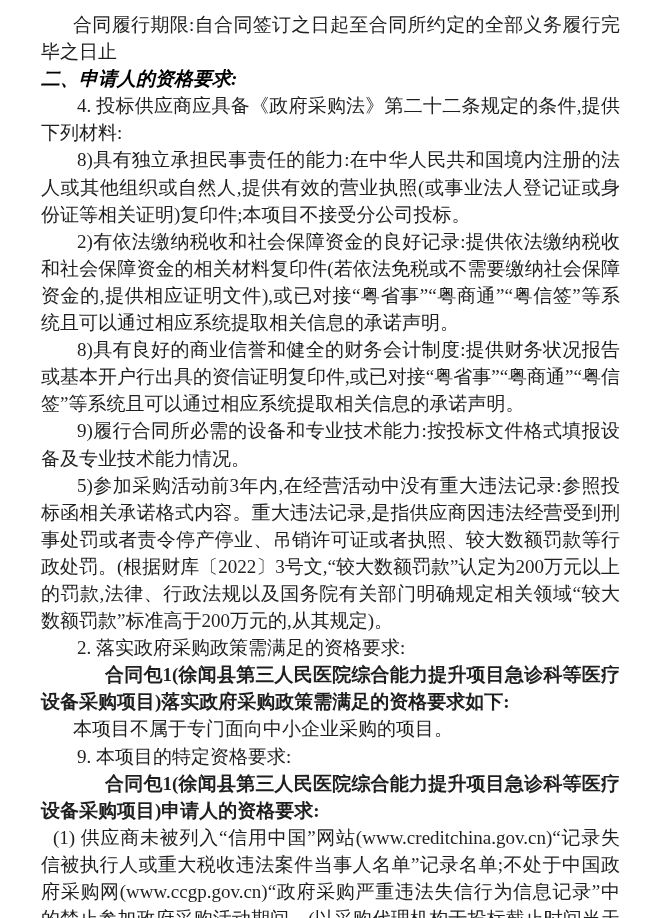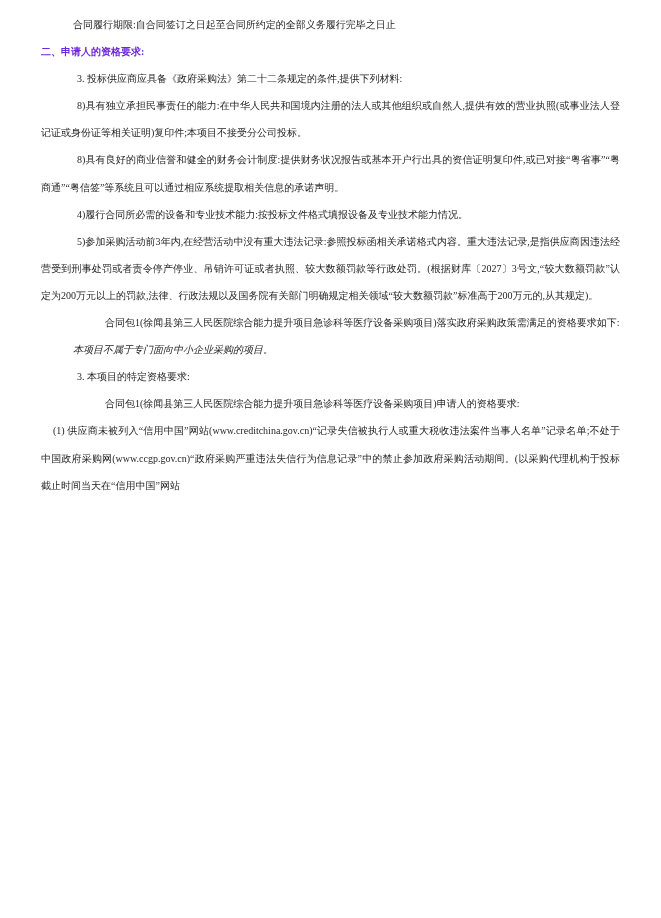--- a/index.html
+++ b/index.html
@@ -13,63 +13,66 @@
   .page {
     box-sizing: border-box;
     width: 661px;
     height: 918px;
     padding: 11px 41px 0 41px;
     overflow: hidden;
     background: #ffffff;
   }
   .page p {
     margin: 0;
-    font-size: 10px;
+    font-size: 19px;
     line-height: 27.1px;
     text-align: justify;
     letter-spacing: 0;
   }
   .p-intro  { margin-left: 21px; text-indent: 32px; }
   .p-num    { text-indent: 36px; }
-  .p-pkg    { text-indent: 64px; }
-  .p-2em    { text-indent: 32px; font-style: italic; }
+  .p-pkg    { text-indent: 64px; font-weight: bold; }
+  .p-2em    { text-indent: 32px; }
   .p-block  { margin-left: 19px; text-indent: 12px; }
   .heading {
     font-size: 17.5px;
     line-height: 38px;
     font-weight: bold;
     margin: 2px 0 0 14px;
-    color: #6d28d9;
+    color: #000000;
     text-align: left;
+    font-style: italic;
   }
 </style>
 </head>
 <body>
 
 <div class="page">
 
   <p class="p-intro">合同履行期限:自合同签订之日起至合同所约定的全部义务履行完毕之日止</p>
 
   <p class="heading">二、申请人的资格要求:</p>
 
-  <p class="p-num">3. 投标供应商应具备《政府采购法》第二十二条规定的条件,提供下列材料:</p>
+  <p class="p-num">4. 投标供应商应具备《政府采购法》第二十二条规定的条件,提供下列材料:</p>
 
   <p class="p-num">8)具有独立承担民事责任的能力:在中华人民共和国境内注册的法人或其他组织或自然人,提供有效的营业执照(或事业法人登记证或身份证等相关证明)复印件;本项目不接受分公司投标。</p>
 
+  <p class="p-num">2)有依法缴纳税收和社会保障资金的良好记录:提供依法缴纳税收和社会保障资金的相关材料复印件(若依法免税或不需要缴纳社会保障资金的,提供相应证明文件),或已对接“粤省事”“粤商通”“粤信签”等系统且可以通过相应系统提取相关信息的承诺声明。</p>
 
   <p class="p-num">8)具有良好的商业信誉和健全的财务会计制度:提供财务状况报告或基本开户行出具的资信证明复印件,或已对接“粤省事”“粤商通”“粤信签”等系统且可以通过相应系统提取相关信息的承诺声明。</p>
 
-  <p class="p-num">4)履行合同所必需的设备和专业技术能力:按投标文件格式填报设备及专业技术能力情况。</p>
+  <p class="p-num">9)履行合同所必需的设备和专业技术能力:按投标文件格式填报设备及专业技术能力情况。</p>
 
-  <p class="p-num">5)参加采购活动前3年内,在经营活动中没有重大违法记录:参照投标函相关承诺格式内容。重大违法记录,是指供应商因违法经营受到刑事处罚或者责令停产停业、吊销许可证或者执照、较大数额罚款等行政处罚。(根据财库〔2027〕3号文,“较大数额罚款”认定为200万元以上的罚款,法律、行政法规以及国务院有关部门明确规定相关领域“较大数额罚款”标准高于200万元的,从其规定)。</p>
+  <p class="p-num">5)参加采购活动前3年内,在经营活动中没有重大违法记录:参照投标函相关承诺格式内容。重大违法记录,是指供应商因违法经营受到刑事处罚或者责令停产停业、吊销许可证或者执照、较大数额罚款等行政处罚。(根据财库〔2022〕3号文,“较大数额罚款”认定为200万元以上的罚款,法律、行政法规以及国务院有关部门明确规定相关领域“较大数额罚款”标准高于200万元的,从其规定)。</p>
 
+  <p class="p-num">2. 落实政府采购政策需满足的资格要求:</p>
 
   <p class="p-pkg">合同包1(徐闻县第三人民医院综合能力提升项目急诊科等医疗设备采购项目)落实政府采购政策需满足的资格要求如下:</p>
 
   <p class="p-2em">本项目不属于专门面向中小企业采购的项目。</p>
 
-  <p class="p-num">3. 本项目的特定资格要求:</p>
+  <p class="p-num">9. 本项目的特定资格要求:</p>
 
   <p class="p-pkg">合同包1(徐闻县第三人民医院综合能力提升项目急诊科等医疗设备采购项目)申请人的资格要求:</p>
 
   <p class="p-block">(1) 供应商未被列入“信用中国”网站(www.creditchina.gov.cn)“记录失信被执行人或重大税收违法案件当事人名单”记录名单;不处于中国政府采购网(www.ccgp.gov.cn)“政府采购严重违法失信行为信息记录”中的禁止参加政府采购活动期间。(以采购代理机构于投标截止时间当天在“信用中国”网站</p>
 
 </div>
 
 </body></html>

